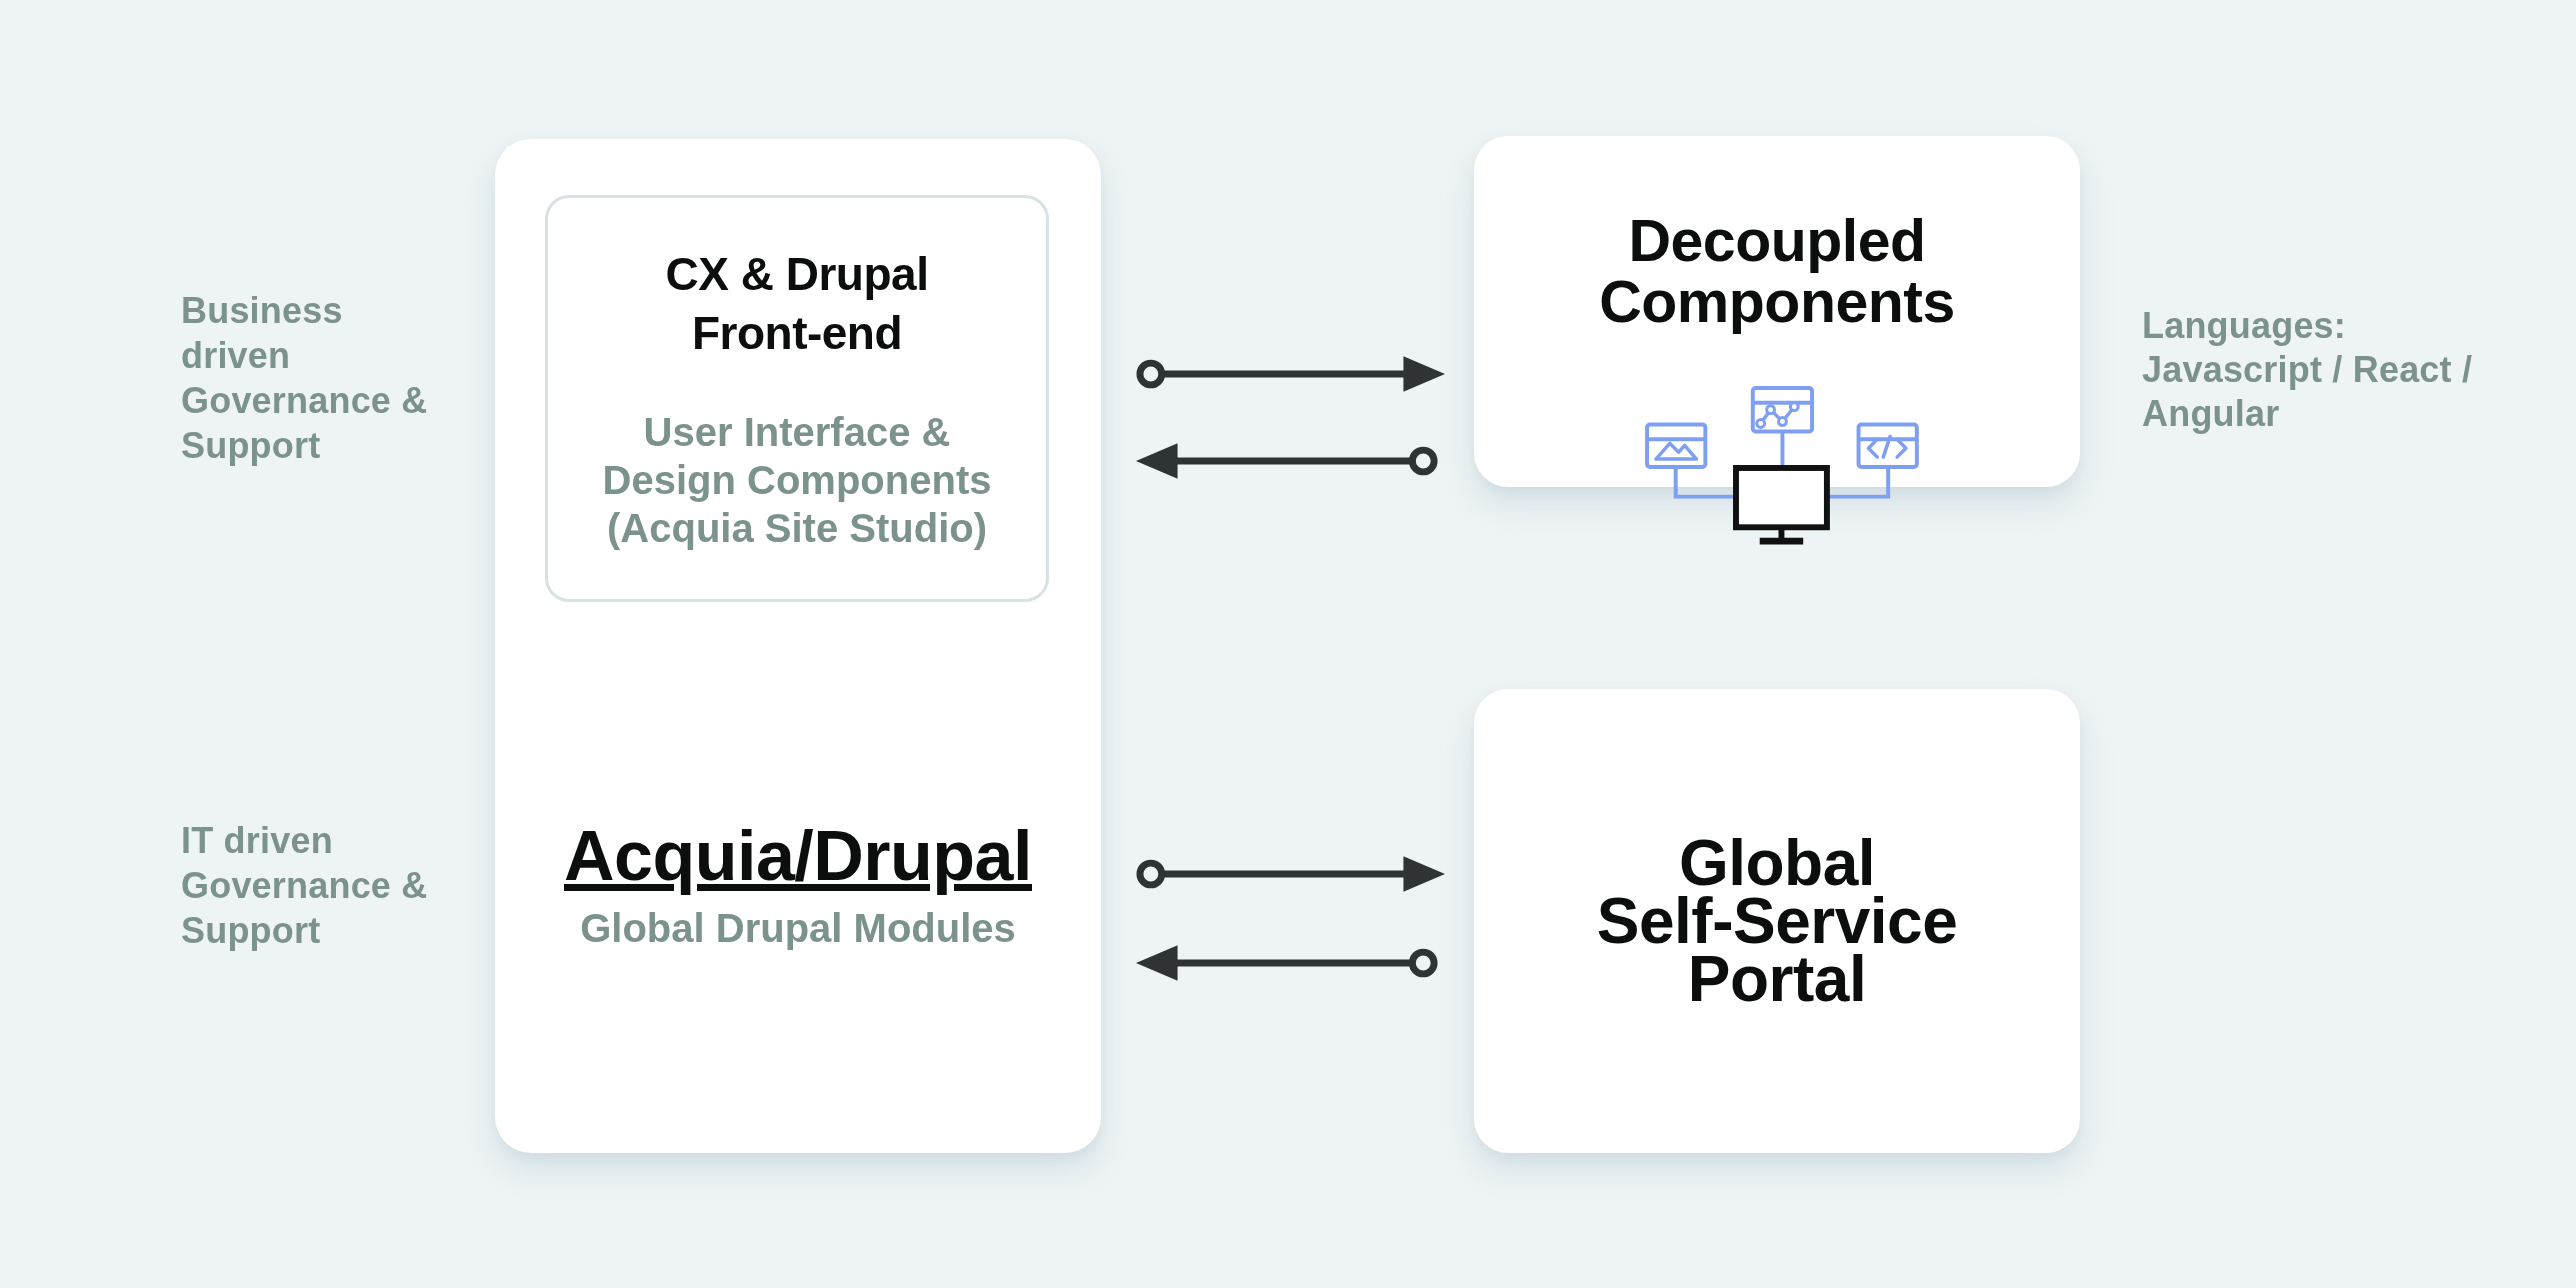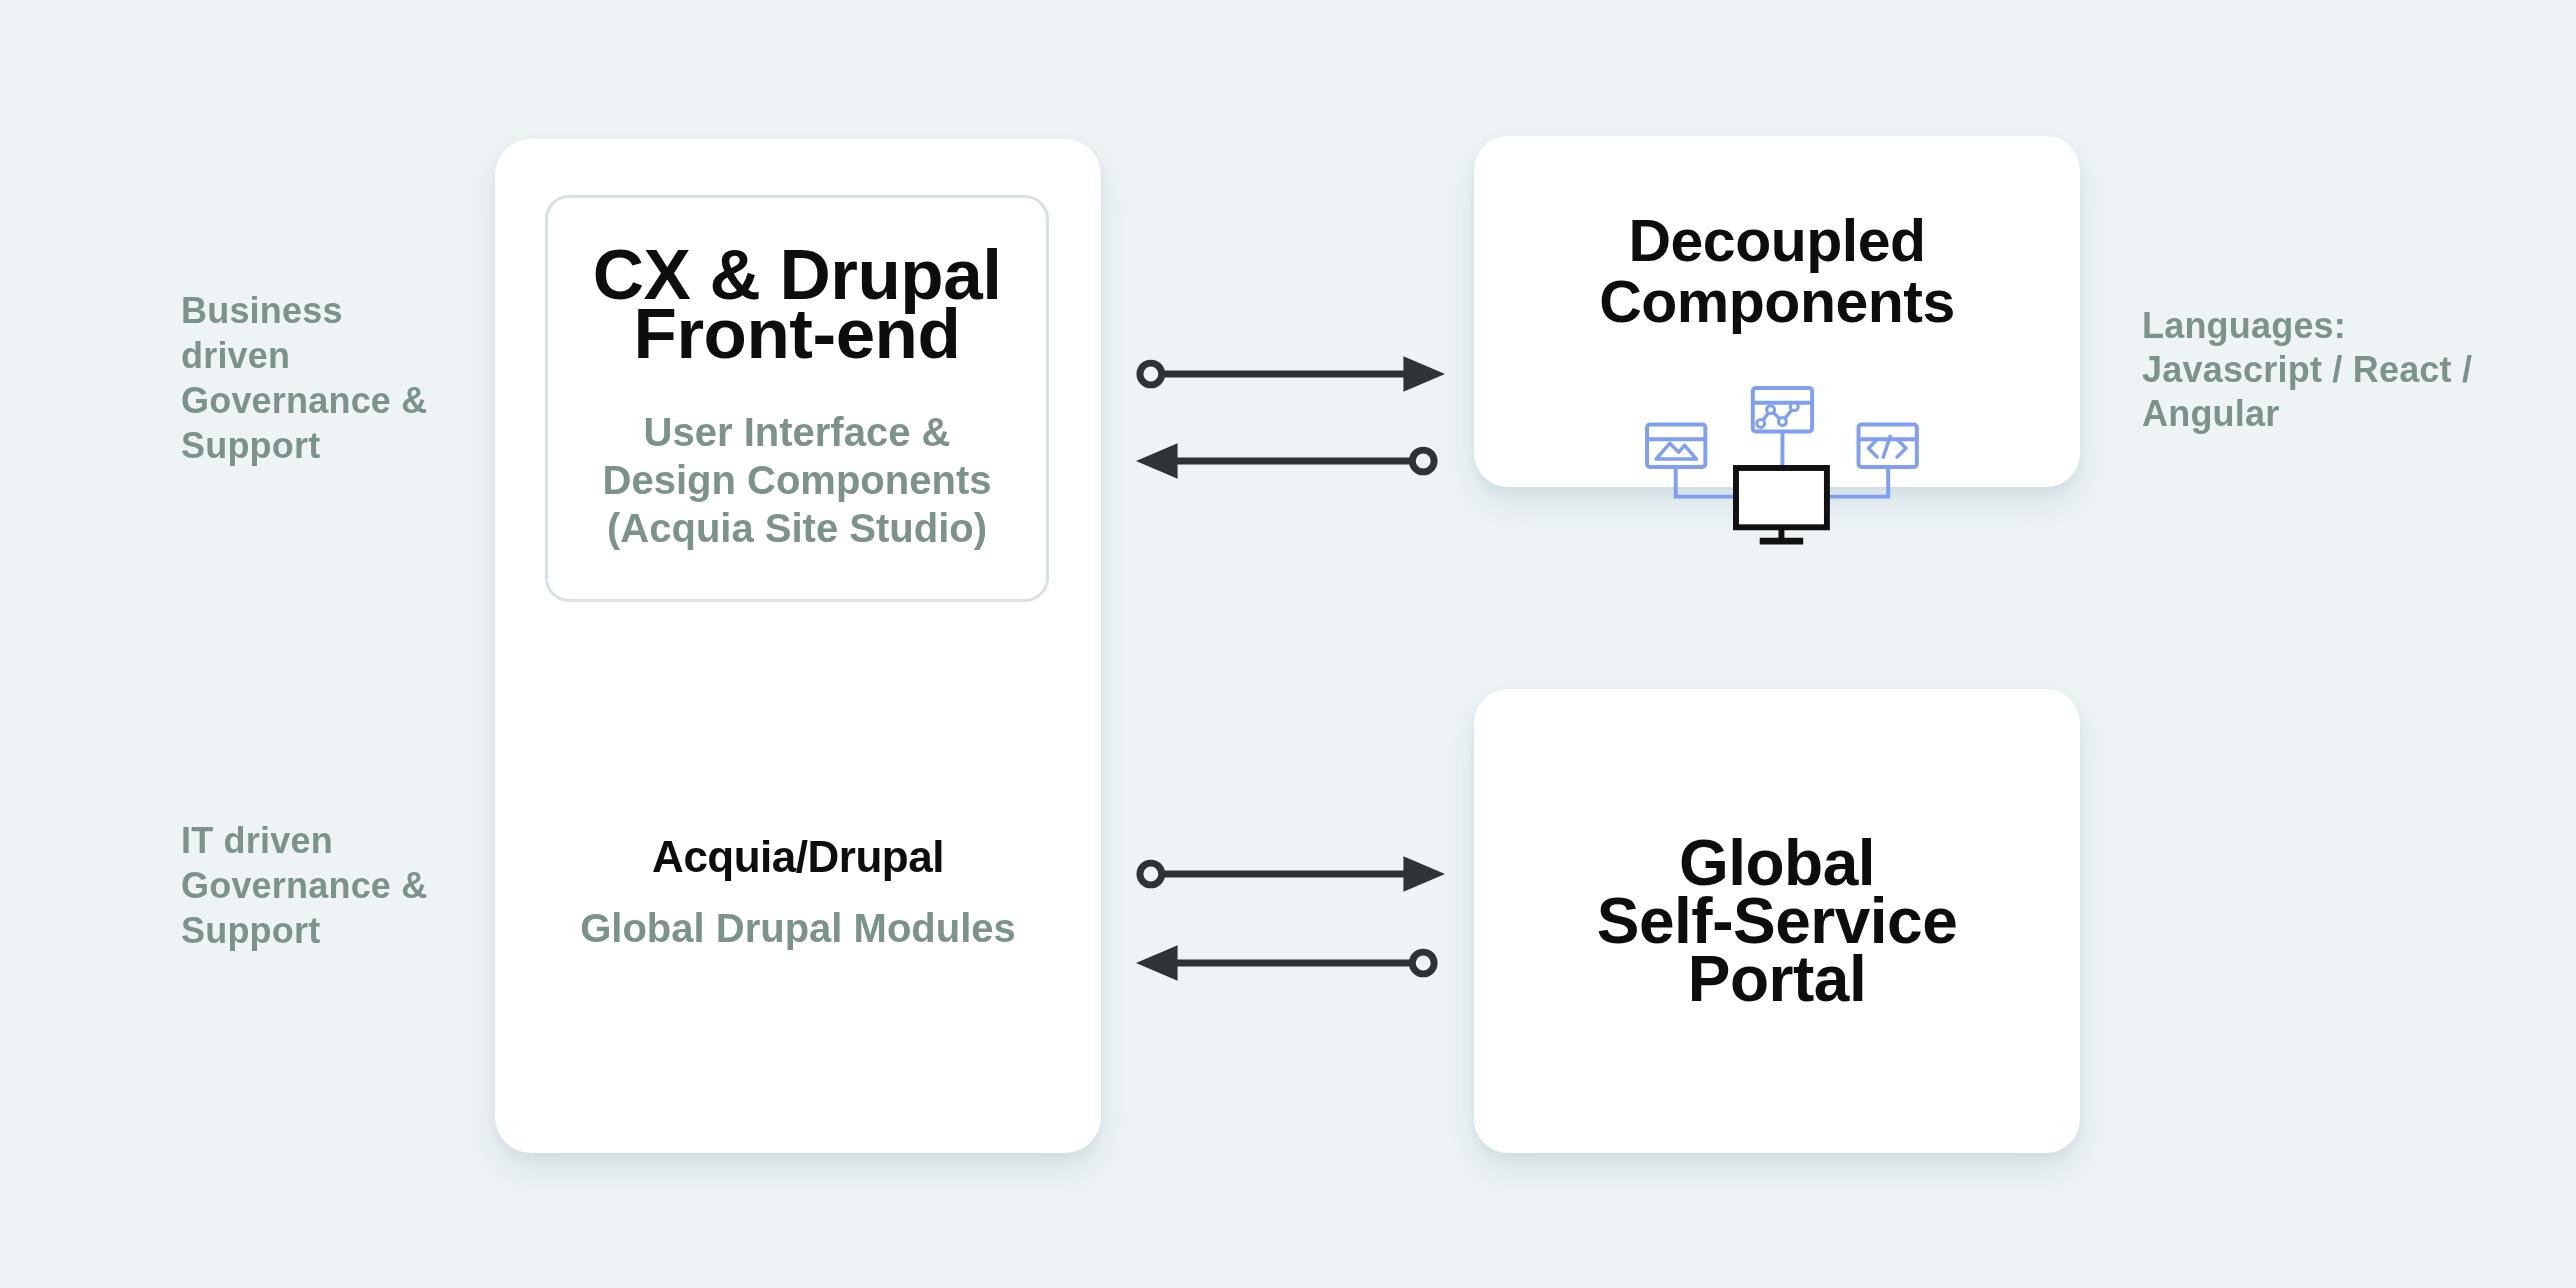--- a/index.html
+++ b/index.html
@@ -24,38 +24,38 @@
   .card{
     position:absolute;background:#ffffff;border-radius:34px;
     box-shadow:0 18px 32px rgba(163,186,196,.30),0 5px 12px rgba(163,186,196,.16);
   }
   #card-platform{left:495px;top:139px;width:606px;height:1014px;border-radius:36px;}
   #card-decoupled{left:1474px;top:136px;width:606px;height:351px;}
   #card-portal{left:1474px;top:689px;width:606px;height:464px;
     display:flex;align-items:center;justify-content:center;text-align:center;}
 
   .block-title{
-    font-weight:700;color:#0c0d0d;font-size:71px;line-height:59px;
+    font-weight:700;color:#0c0d0d;font-size:46px;line-height:59px;
     letter-spacing:-0.5px;
   }
   .block-title span{display:block;}
   .muted{color:#7c928d;font-weight:700;font-size:40px;line-height:48px;}
   .muted span{display:block;}
 
   
   .inner-box{
     position:absolute;left:50px;top:56px;width:504px;height:407px;
     box-sizing:border-box;border:3px solid #d8e2e4;border-radius:24px;
     text-align:center;padding-top:47px;
   }
   .inner-box .muted{margin-top:45px;}
 
   
   .acquia-block{position:absolute;left:0;right:0;top:685px;text-align:center;}
-  .acquia-block .block-title{font-size:44px;line-height:65px;}
+  .acquia-block .block-title{font-size:70px;line-height:65px;text-decoration:underline;}
   .acquia-block .muted{margin-top:15px;text-align:center;}
 
   
   #card-decoupled .block-title{
     position:absolute;top:75px;left:0;right:0;text-align:center;
     font-size:59px;line-height:61px;
   }
   .icon-wrap{position:absolute;top:247px;left:0;right:0;display:flex;justify-content:center;}
 
   

